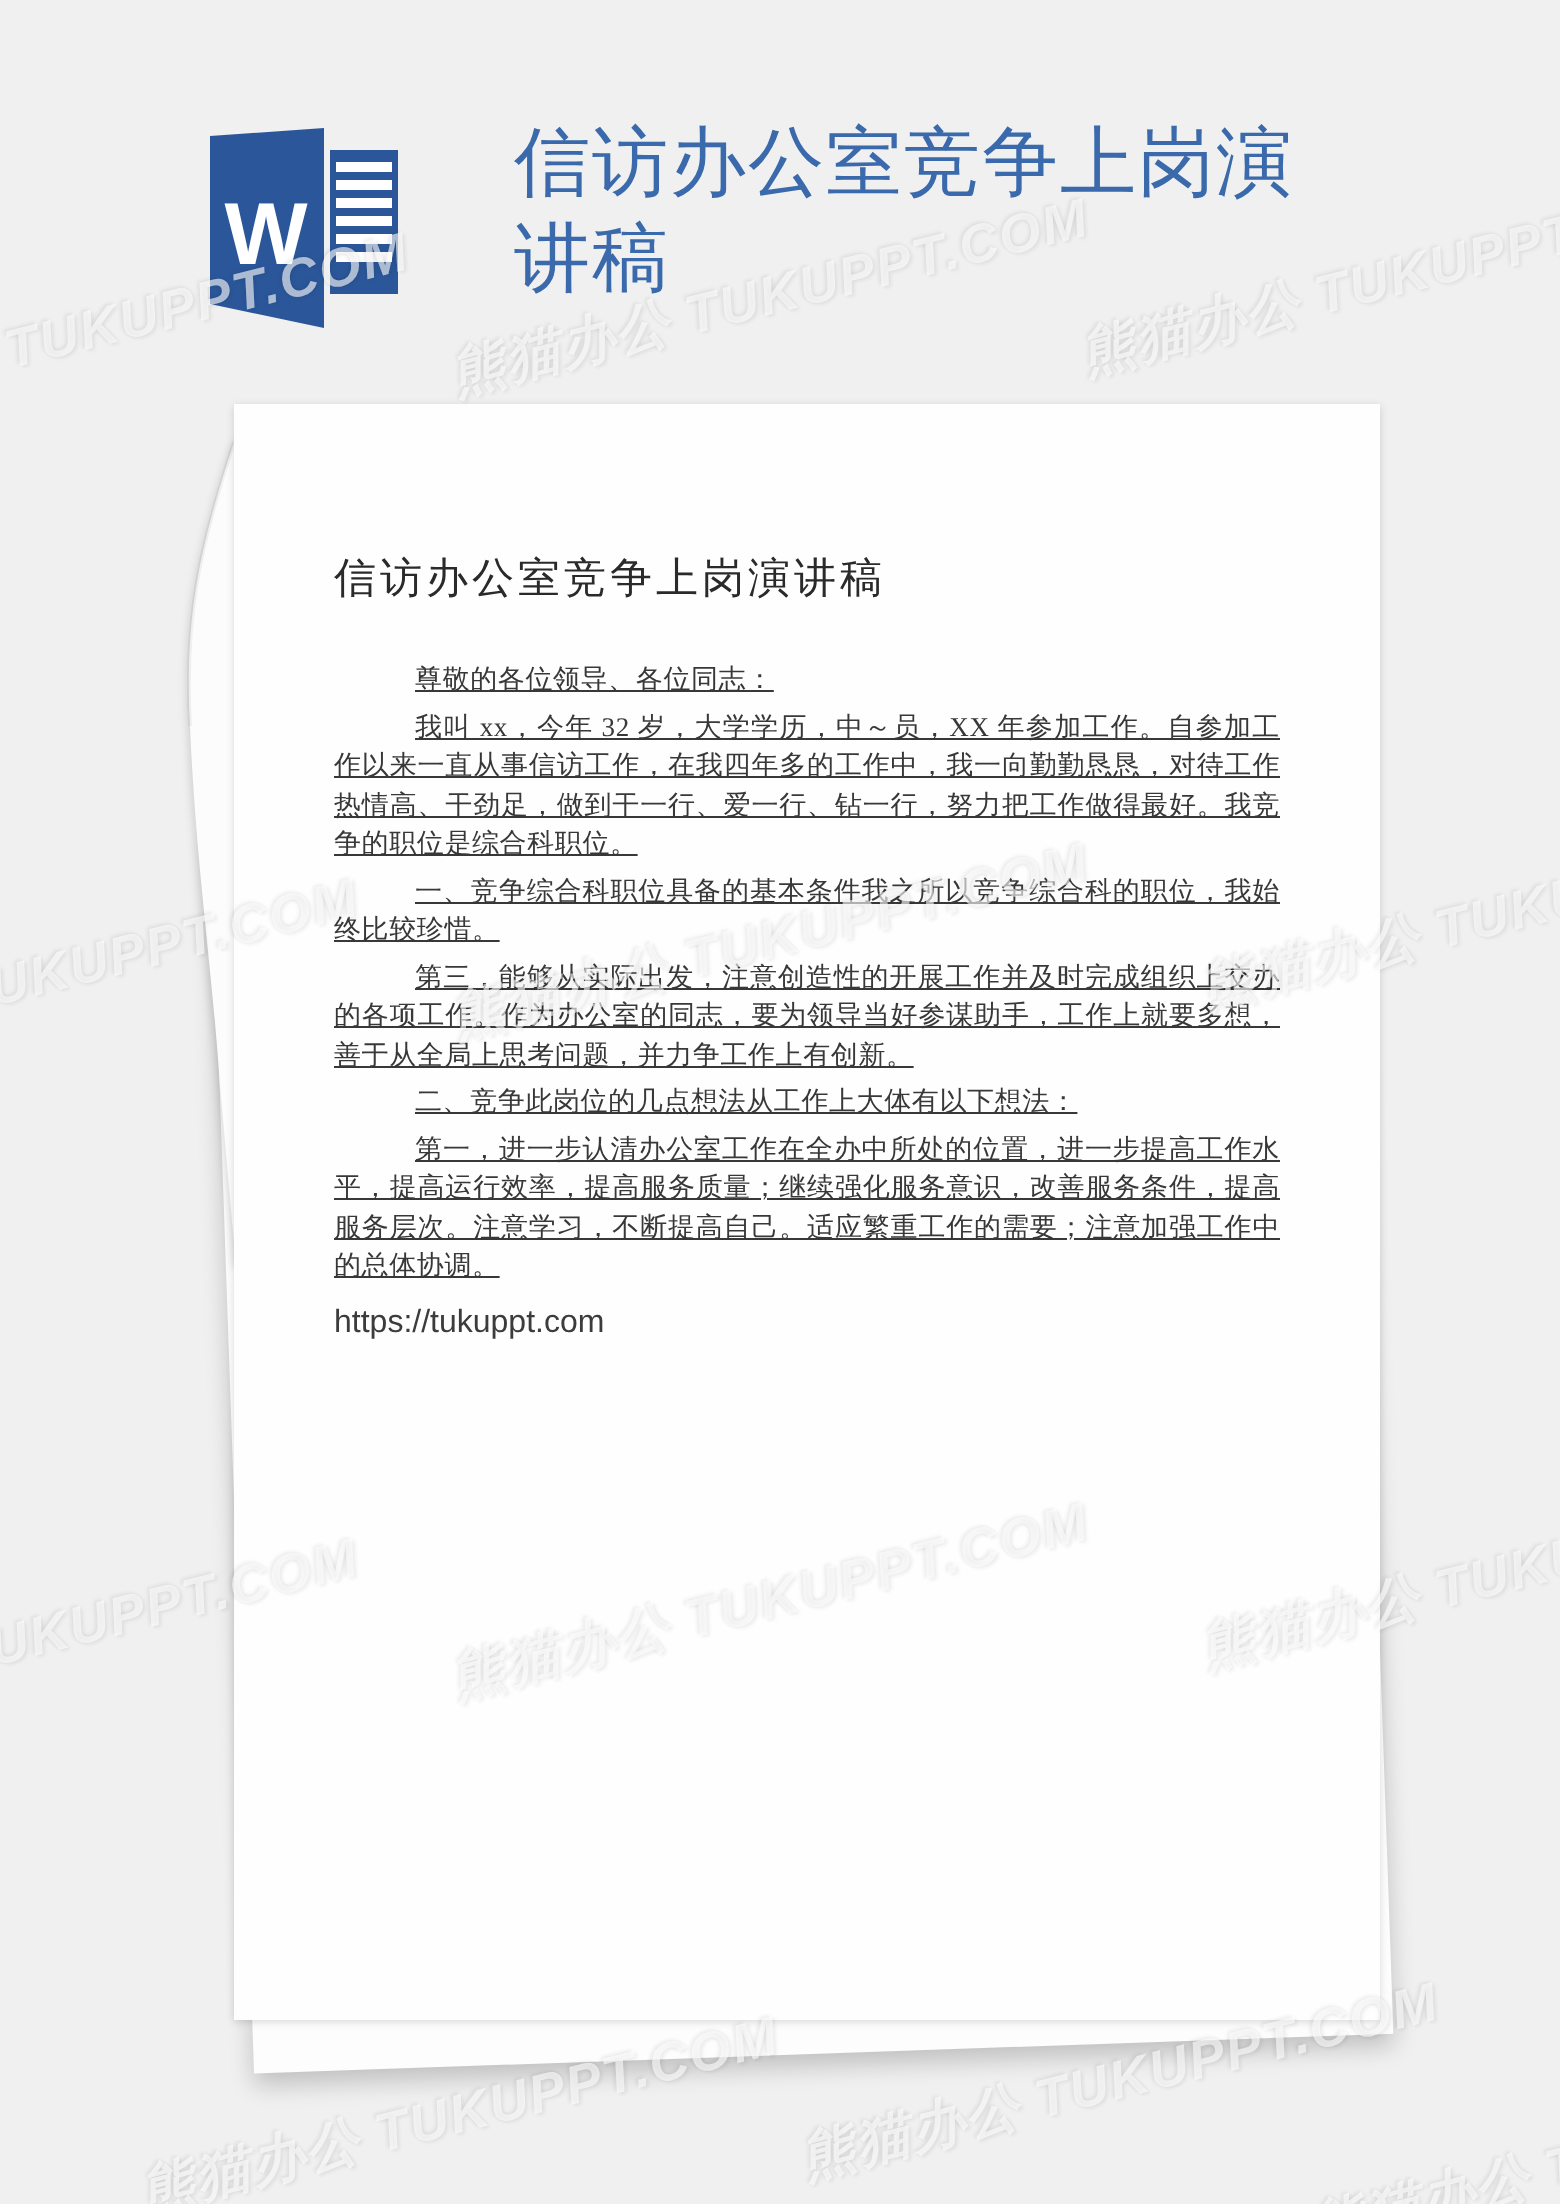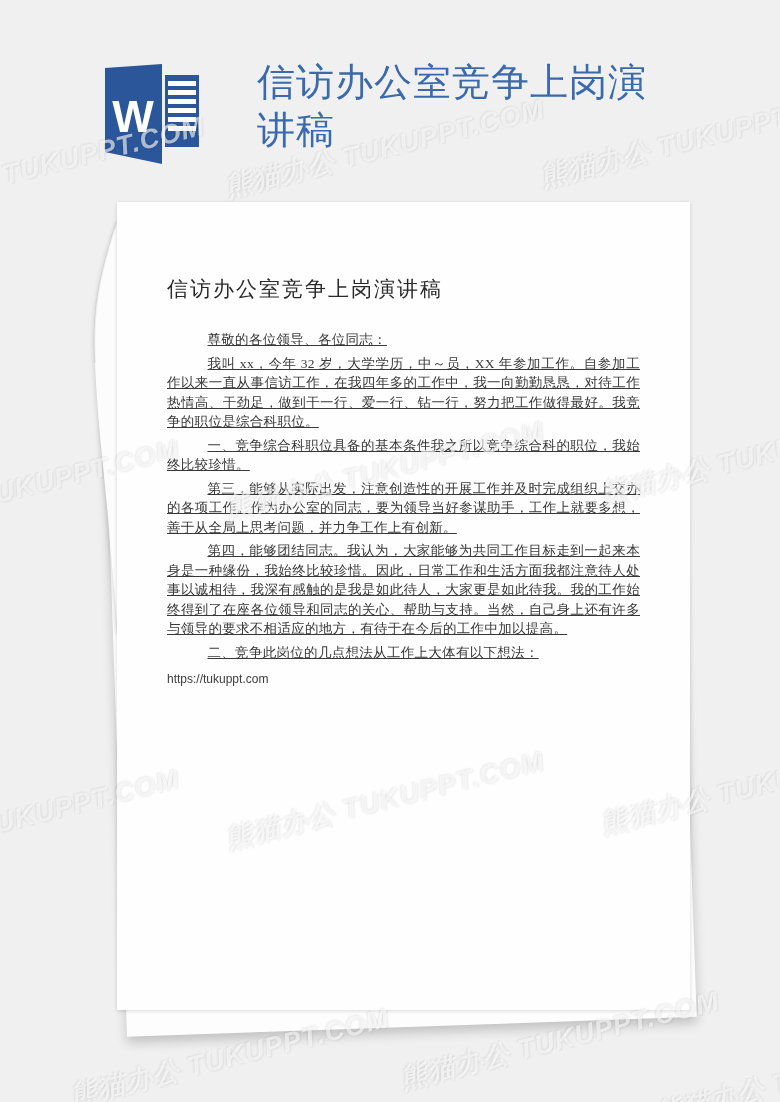--- a/index.html
+++ b/index.html
@@ -36,21 +36,21 @@
   .doc-title{
     margin:0 0 27px 0;font-size:21px;font-weight:400;letter-spacing:2px;
     color:#2a2a2a;
   }
   .para{
     margin:4px 0;font-size:13.5px;line-height:19.5px;letter-spacing:0.3px;
     text-align:justify;text-indent:3em;color:#383838;text-decoration:underline;
   }
   .footer-link{
     display:block;margin-top:10px;font-family:"Liberation Sans","DejaVu Sans",sans-serif;
-    font-size:12px;color:#3c3c3c;text-decoration:none;
+    font-size:16px;color:#3c3c3c;text-decoration:none;
   }
 
   
   .wm{
     position:absolute;z-index:4;white-space:nowrap;pointer-events:none;
     transform:translate(-50%,-50%) rotate(-14deg);
     font-family:"Liberation Sans","DejaVu Sans",sans-serif;
     font-size:27px;font-weight:700;font-style:italic;letter-spacing:1px;
     color:rgba(255,255,255,0.62);
     text-shadow:1px 1px 2px rgba(0,0,0,0.07),-1px -1px 2px rgba(0,0,0,0.07);
@@ -88,22 +88,22 @@
     <path d="M 29,8 C 12,60 4,95 7,150" stroke="rgba(0,0,0,0.05)" stroke-width="2" fill="none"></path>
   </svg>
 
   <div class="page">
     <h2 class="doc-title">信访办公室竞争上岗演讲稿</h2>
     <p class="para">尊敬的各位领导、各位同志：</p>
     <div id="paras">
         <p class="para">我叫 xx，今年 32 岁，大学学历，中～员，XX 年参加工作。自参加工作以来一直从事信访工作，在我四年多的工作中，我一向勤勤恳恳，对待工作热情高、干劲足，做到干一行、爱一行、钻一行，努力把工作做得最好。我竞争的职位是综合科职位。</p>
         <p class="para">一、竞争综合科职位具备的基本条件我之所以竞争综合科的职位，我始终比较珍惜。</p>
         <p class="para">第三，能够从实际出发，注意创造性的开展工作并及时完成组织上交办的各项工作。作为办公室的同志，要为领导当好参谋助手，工作上就要多想，善于从全局上思考问题，并力争工作上有创新。</p>
-        <p class="para">第四，能够团结同志。我认为，大家能够为共同工作目标走到一起来本身是一种缘份，我始终比较珍惜。因此，日常工作和生活方面我都注意待人处事以诚相待，我深有感触的是我是如此待人，大家更是如此待我。我的工作始终得到了在座各位领导和同志的关心、帮助与支持。当然，自己身上还有许多与领导的要求不相适应的地方，有待于在今后的工作中加以提高。</p>
         <p class="para">二、竞争此岗位的几点想法从工作上大体有以下想法：</p>
+        <p class="para">第一，进一步认清办公室工作在全办中所处的位置，进一步提高工作水平，提高运行效率，提高服务质量；继续强化服务意识，改善服务条件，提高服务层次。注意学习，不断提高自己。适应繁重工作的需要；注意加强工作中的总体协调。</p>
       </div>
     <a class="footer-link">https://tukuppt.com</a>
   </div>
 
   <div id="watermarks">
       <span class="wm" style="left: 45px; top: 165px;">熊猫办公 TUKUPPT.COM</span>
       <span class="wm" style="left: 385px; top: 148px;">熊猫办公 TUKUPPT.COM</span>
       <span class="wm" style="left: 700px; top: 138px;">熊猫办公 TUKUPPT.COM</span>
       <span class="wm" style="left: 20px; top: 488px;">熊猫办公 TUKUPPT.COM</span>
       <span class="wm" style="left: 385px; top: 470px;">熊猫办公 TUKUPPT.COM</span>

